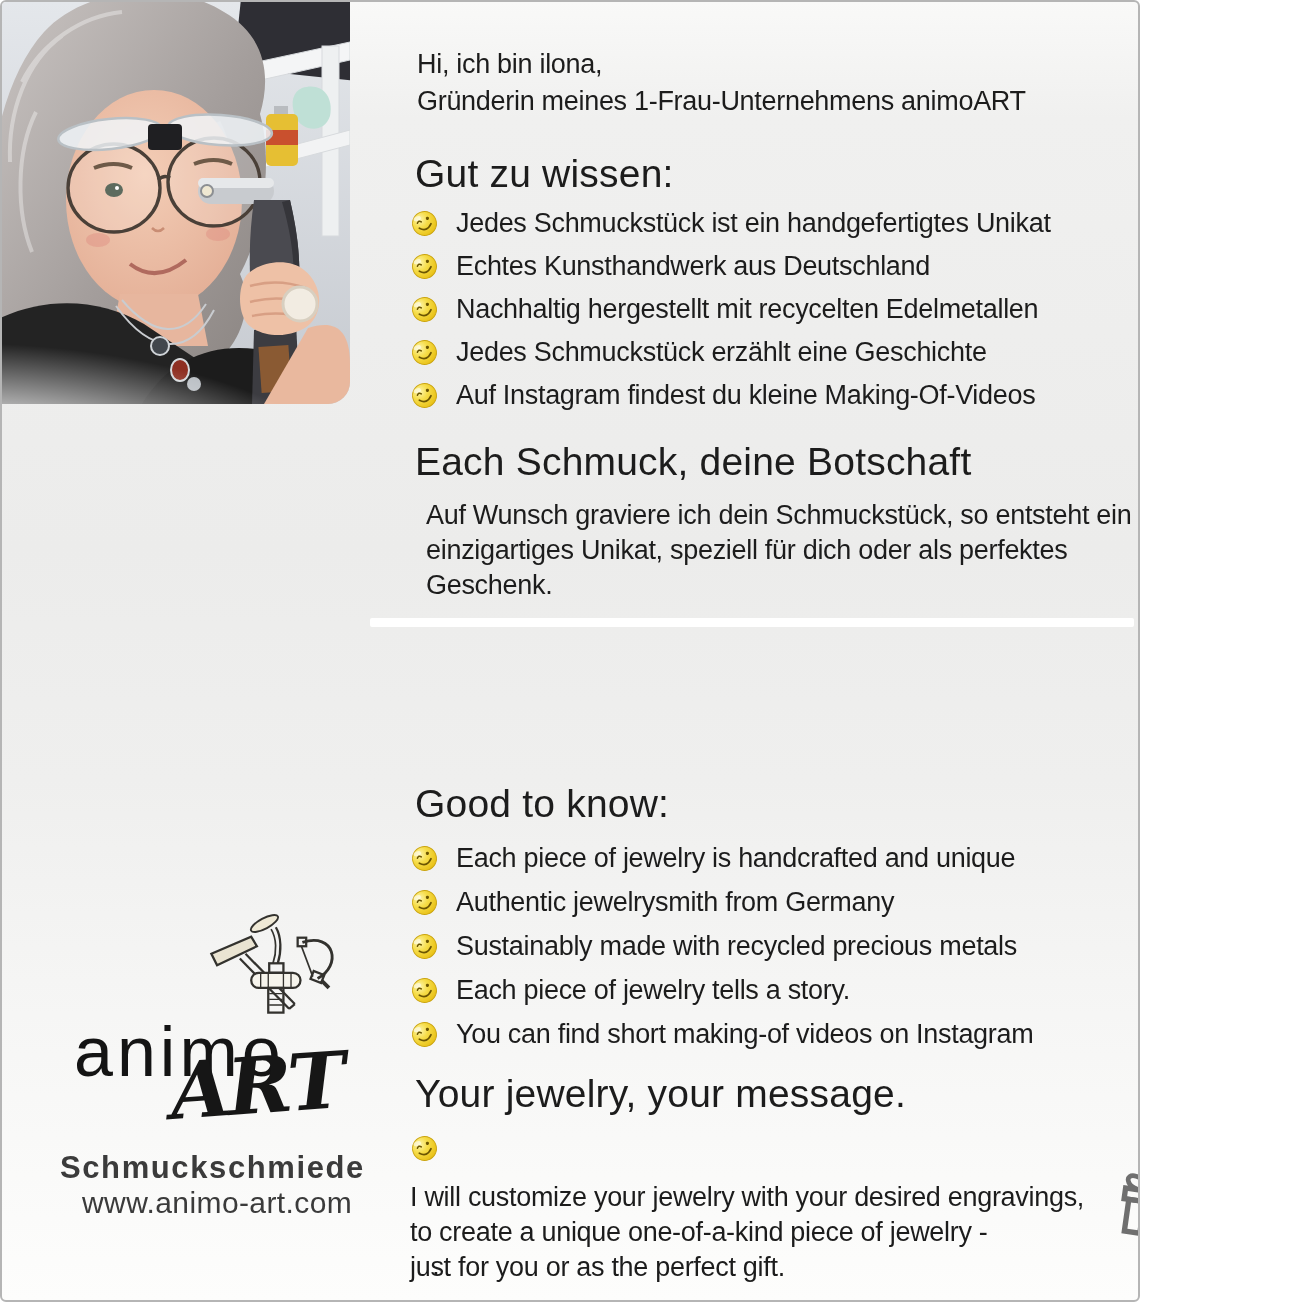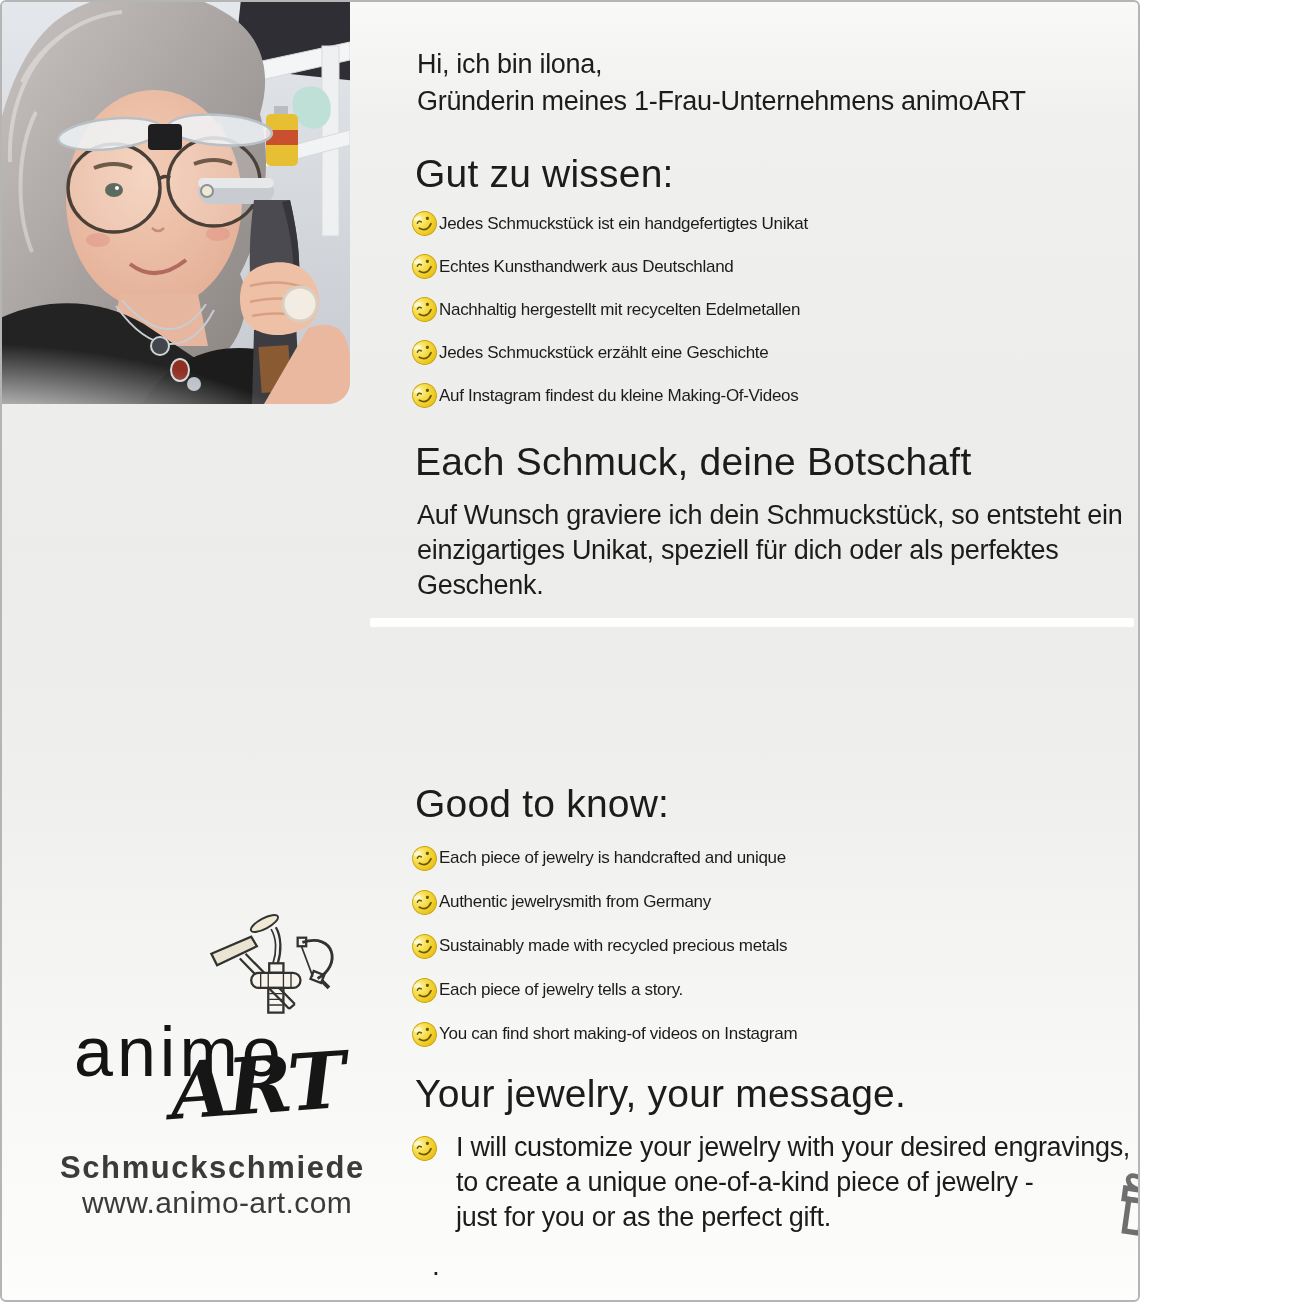--- a/index.html
+++ b/index.html
@@ -9,27 +9,27 @@
     border:2px solid #b5b5b5;border-radius:6px;overflow:hidden;
     background:linear-gradient(180deg,#f9f9f8 0%,#f0f0ef 9%,#ececeb 42%,#efefee 60%,#f6f6f5 78%,#fdfdfc 100%);
   }
   .abs{position:absolute;}
   .photo{left:0;top:0;width:348px;height:402px;border-bottom-right-radius:22px;overflow:hidden;}
   .photo svg{display:block;width:100%;height:100%;}
   .intro{font-size:27px;line-height:37px;letter-spacing:-0.3px;}
   .intro span{display:block;}
   .h{font-size:39px;letter-spacing:0.2px;white-space:nowrap;}
   .bullets{list-style:none;margin:0;padding:0;}
-  .bullets li{display:flex;align-items:center;font-size:17px;letter-spacing:-0.3px;white-space:nowrap;}
+  .bullets li{display:flex;align-items:center;gap:17px;font-size:27px;letter-spacing:-0.3px;white-space:nowrap;}
   .bullets.de li{height:43px;}
   .bullets.en li{height:44px;}
   .smiley{width:29px;height:29px;flex:0 0 29px;}
   .para{font-size:27px;line-height:35px;letter-spacing:-0.3px;}
-  .para span{display:block;}
-  .bullet-para{display:flex;align-items:flex-start;gap:17px;font-size:27px;letter-spacing:-0.3px;}
+  .para span{display:block;margin-left:9px;}
+  .bullet-para{display:flex;align-items:flex-start;gap:17px;font-size:27px;letter-spacing:-0.3px;flex-direction:column;}
   .bullet-para .smiley{margin-top:4px;}
   .bullet-para .lines span{display:block;line-height:35px;}
   .divider{left:368px;top:616px;width:calc(100% - 372px);height:9px;background:#ffffff;border-radius:2px;}
   .flag{width:92px;height:100px;}
   .gift{color:#6f6f6f;}
   .gift svg{display:block;width:100%;height:100%;}
   .logo-animo{font-size:70px;letter-spacing:4px;color:#141414;}
   .logo-art{font-family:"DejaVu Serif","Liberation Serif",serif;font-style:italic;font-weight:bold;
     font-size:78px;letter-spacing:-3px;color:#161616;transform:rotate(-4deg);}
   .logo-tagline{font-size:31px;letter-spacing:1.6px;color:#3b3b3b;font-weight:bold;}

